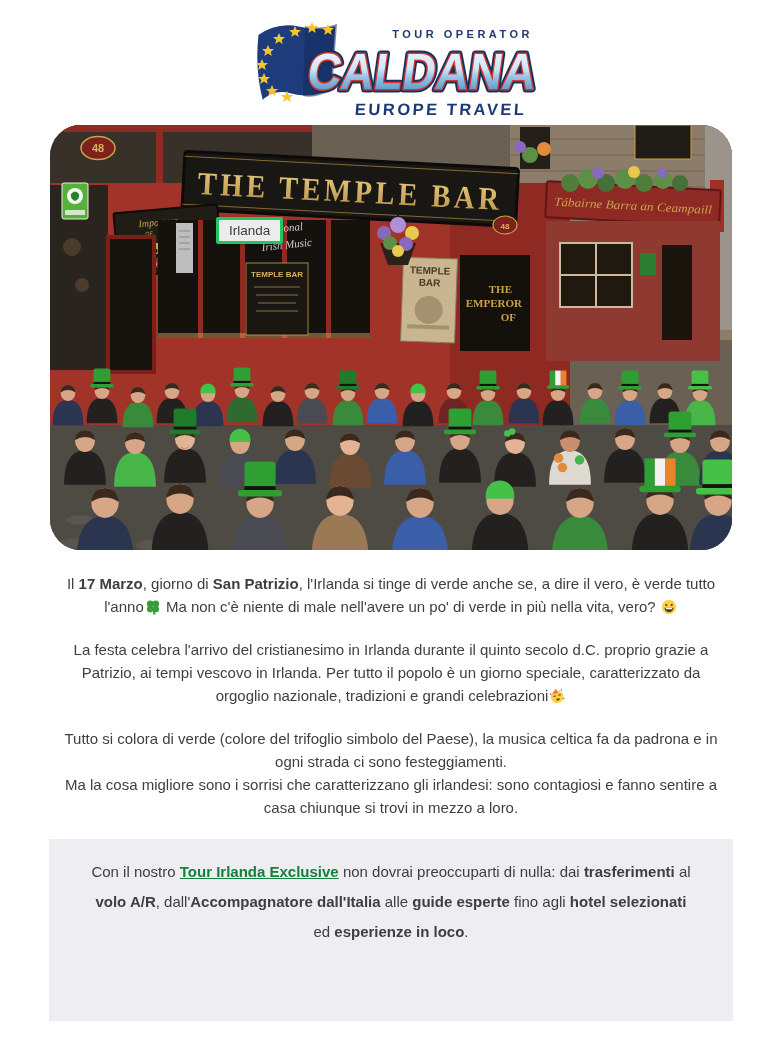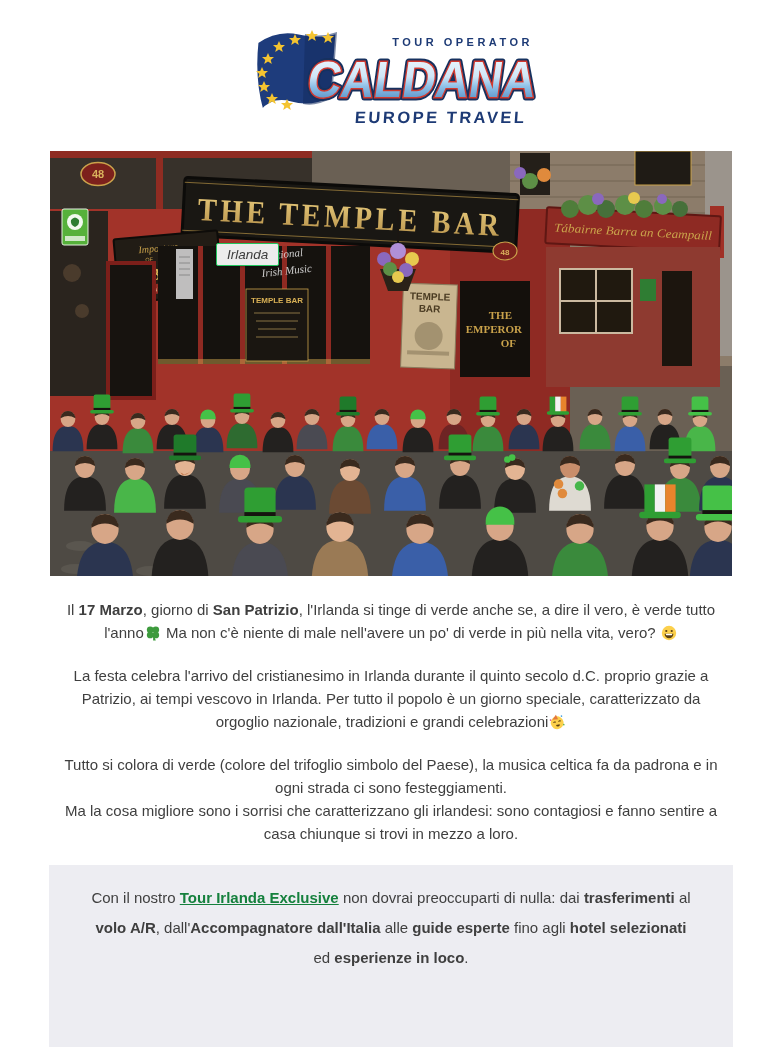--- a/index.html
+++ b/index.html
@@ -1,26 +1,26 @@
 <!DOCTYPE html>
 <html><head>
 <meta charset="utf-8">
 <style>
   html,body{margin:0;padding:0;background:#fff;}
   .page{width:782px;height:1060px;margin:0 auto;background:#fff;overflow:hidden;
         font-family:"Liberation Sans",sans-serif;position:relative;}
   
-  .logo-wrap{padding-top:24px;text-align:center;}
+  .logo-wrap{padding-top:16px;text-align:center;}
   .logo-wrap svg{display:inline-block;}
   
-  .hero{position:relative;width:682px;height:425px;margin:19px auto 0;background:#6a6054;overflow:hidden;}
+  .hero{position:relative;width:682px;height:425px;margin:1px auto 0;background:#6a6054;overflow:hidden;border-radius:31px;}
   .hero svg{display:block;}
-  .alt-tooltip{position:absolute;left:166px;top:92px;background:#ececec;border:1px solid #22c55e;
+  .alt-tooltip{position:absolute;left:166px;top:92px;background:#ececec;border:3px solid #22c55e;
                color:#3c3c3c;font-size:13.5px;padding:3px 10px;border-radius:2px;
-               box-shadow:0 1px 2px rgba(0,0,0,.25);font-style:italic;}
+               box-shadow:0 1px 2px rgba(0,0,0,.25);}
   
   .article{width:668px;margin:22px auto 0;text-align:center;color:#3f3f3f;
            font-size:15px;line-height:23px;}
   .article p{margin:0 0 20px;}
   .b{font-weight:bold;}
   .rich-link{color:#15803d;font-weight:bold;text-decoration:underline;}
   .emo{display:inline-block;width:16px;height:16px;vertical-align:-3px;margin:0 1px;}
   
   .box{width:684px;height:182px;margin:18px auto 0;background:#ededf2;
        padding:18px 40px 0;box-sizing:border-box;text-align:center;color:#3f3f3f;

